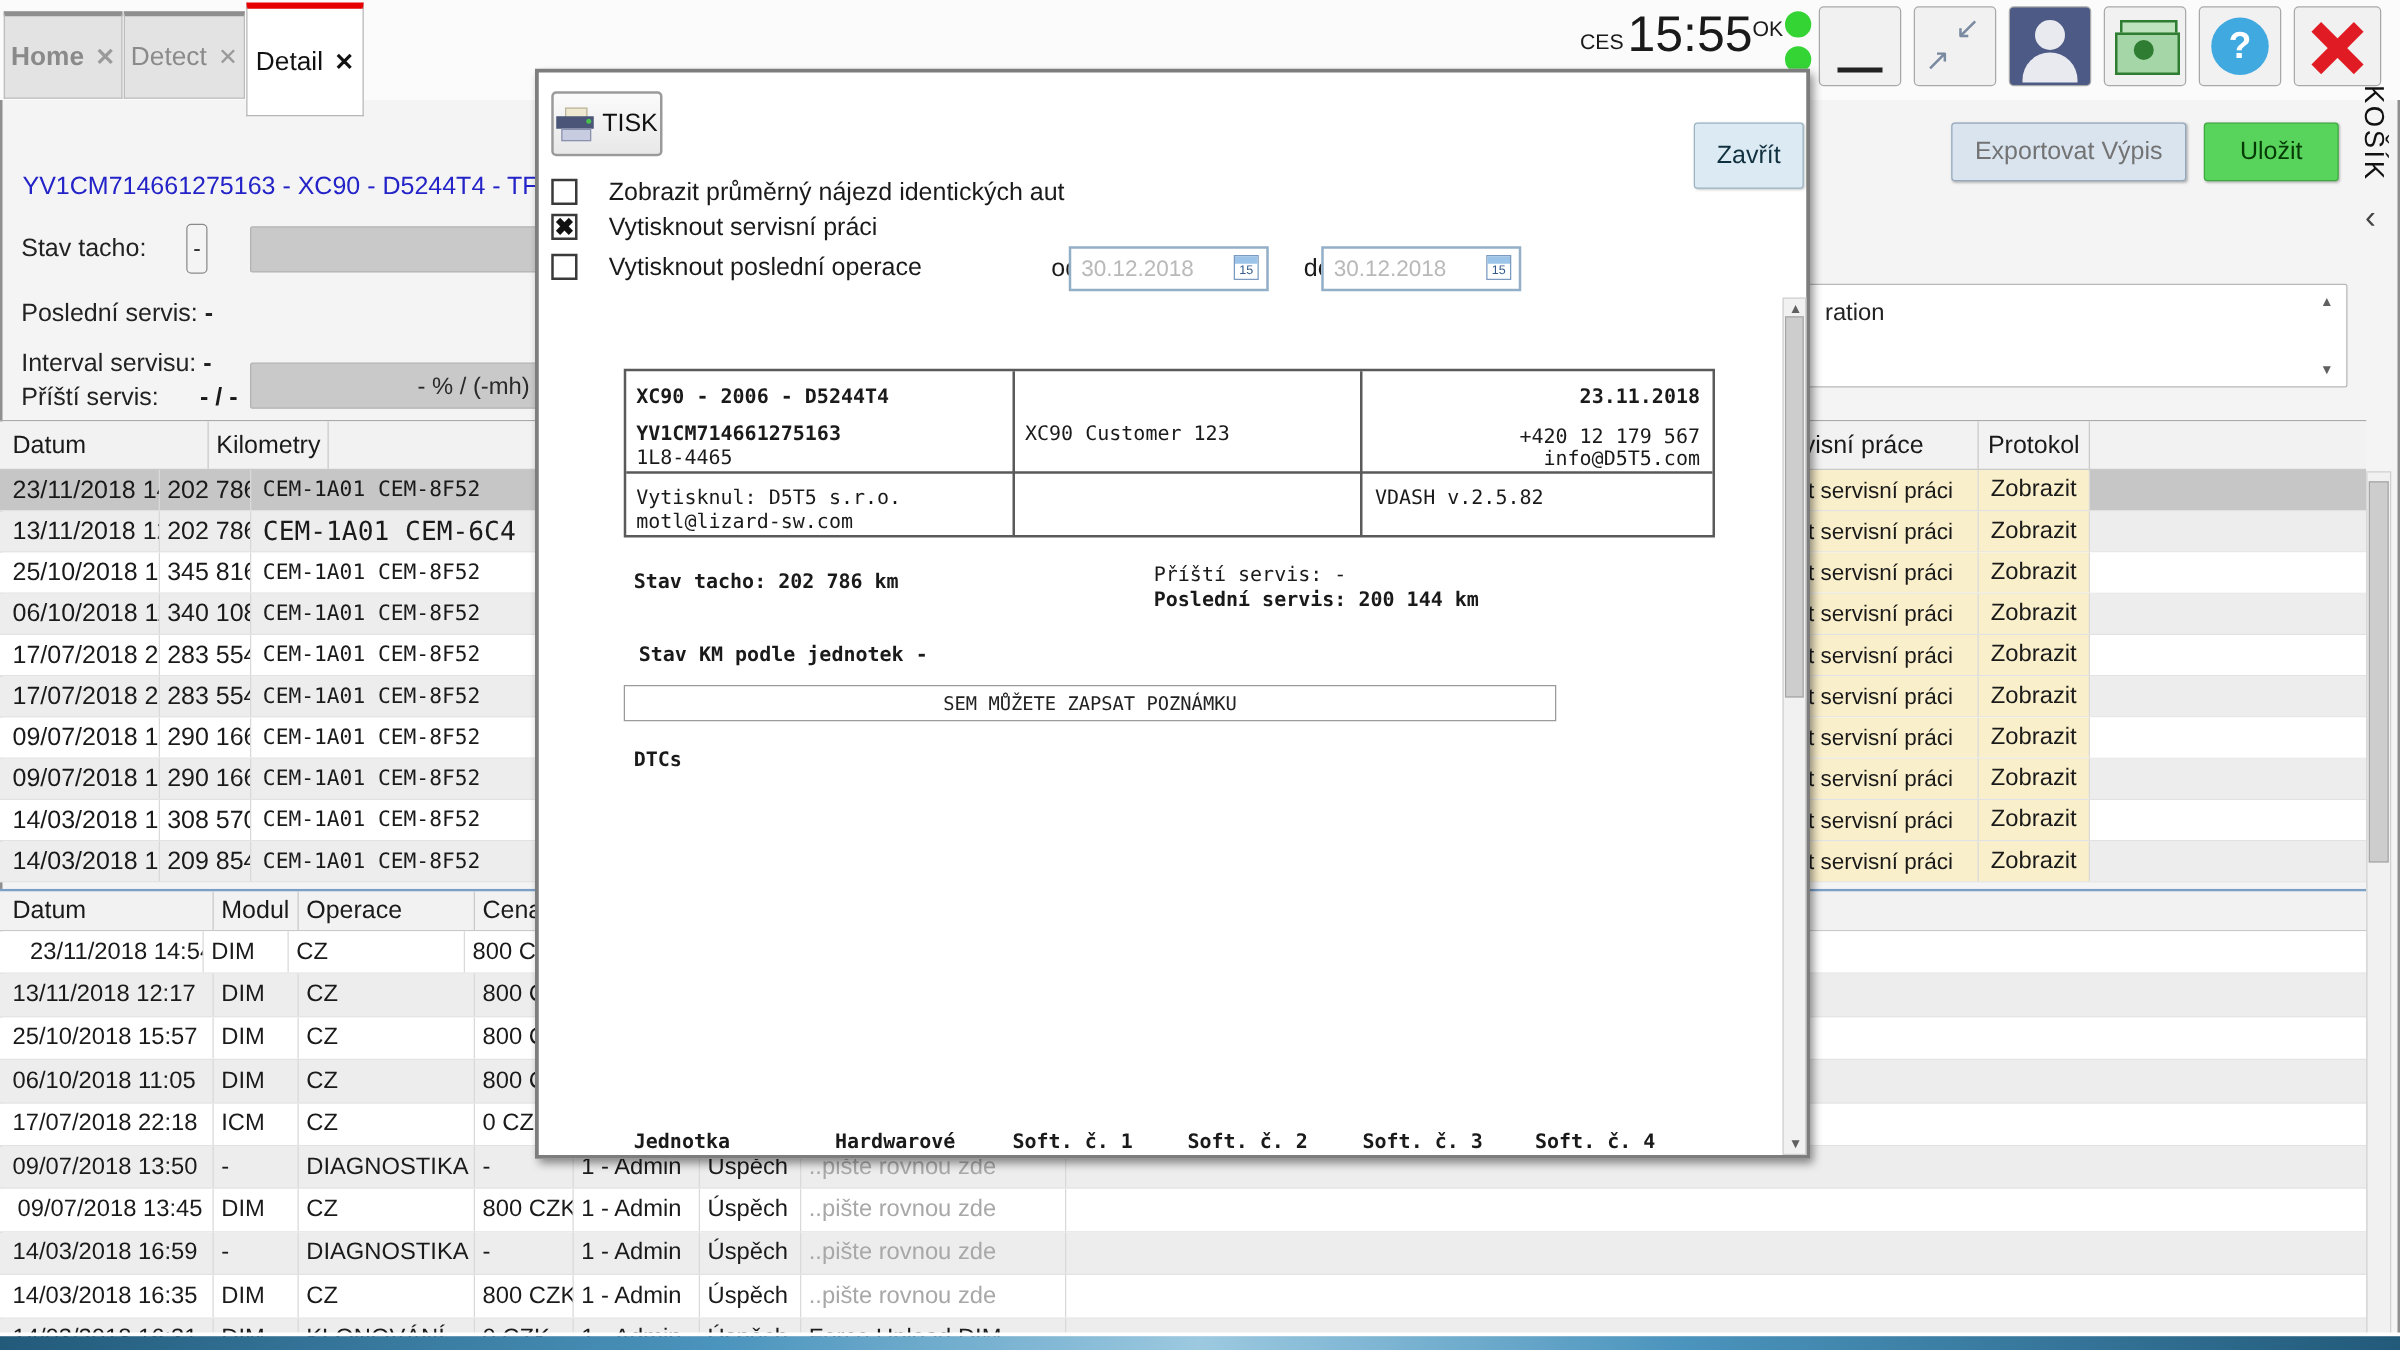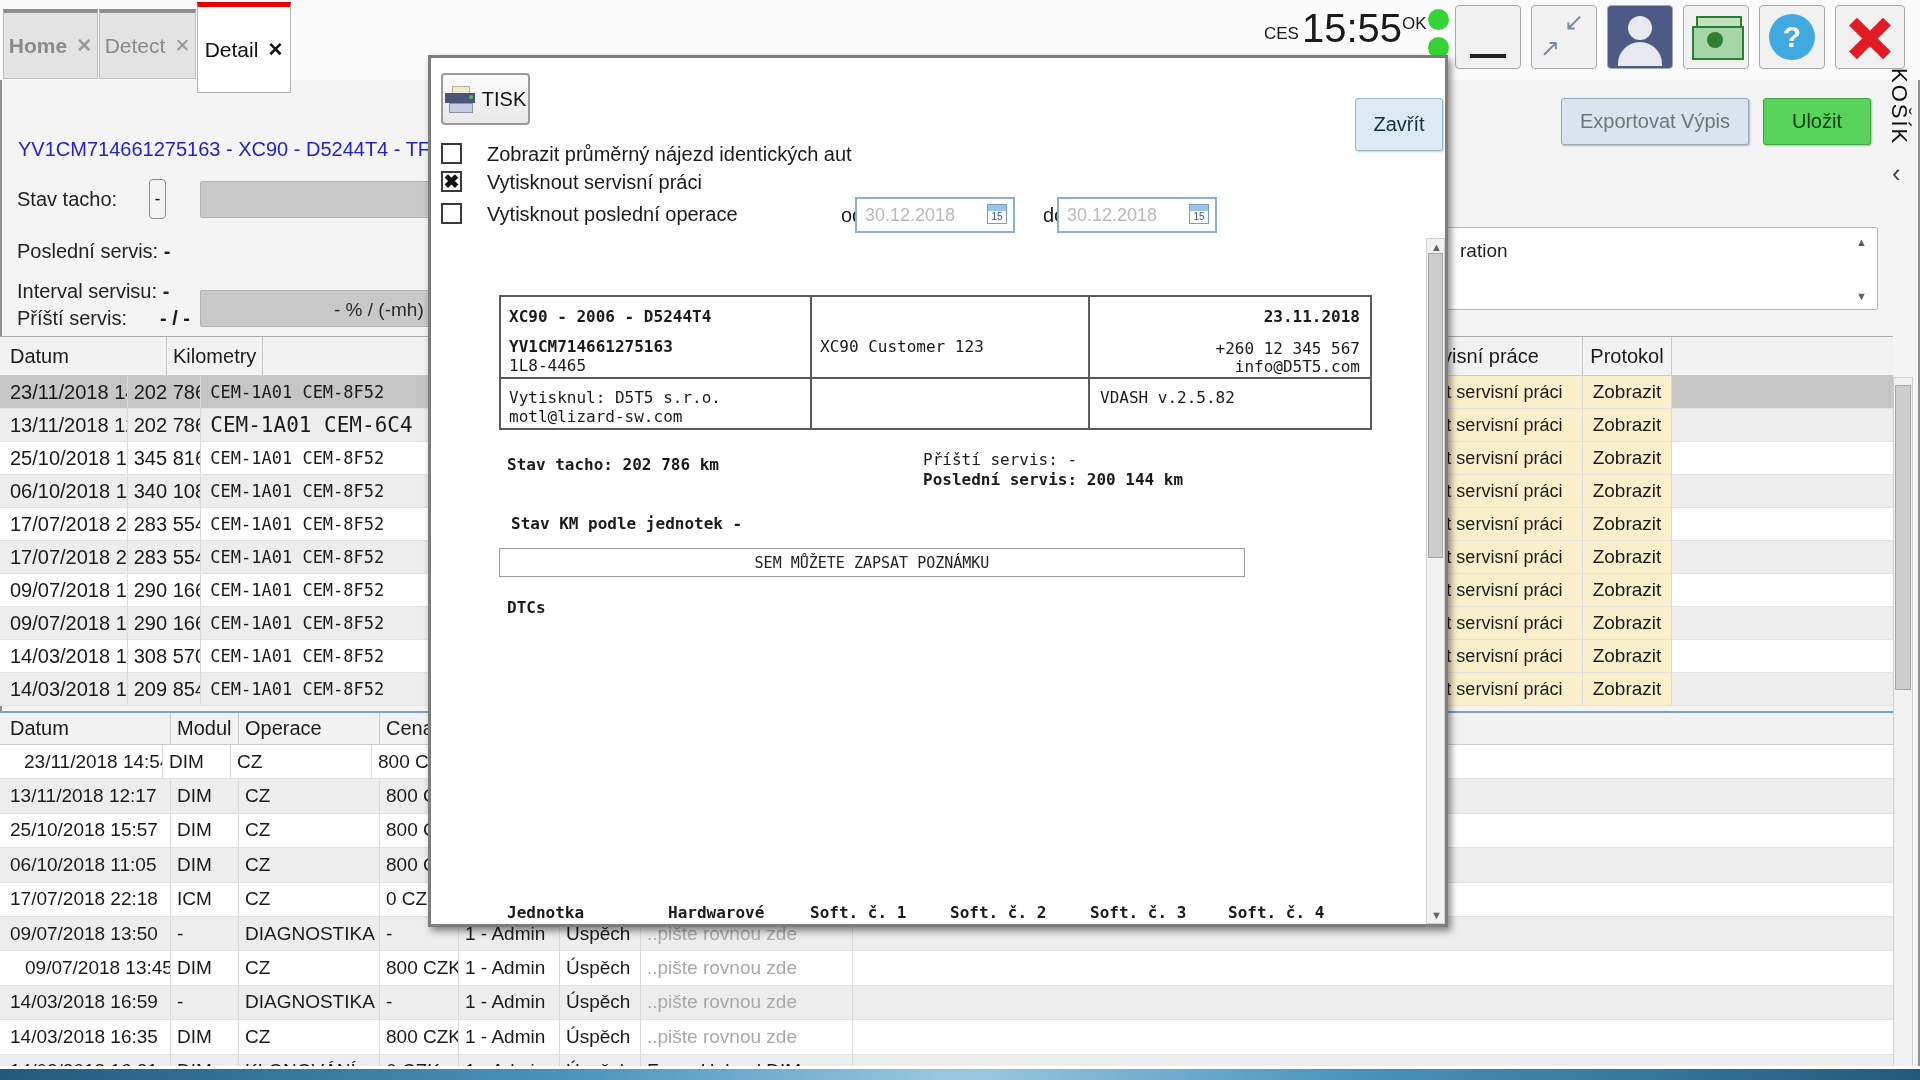--- a/index.html
+++ b/index.html
@@ -335,21 +335,21 @@
         <div class="cell" style="width:171px;padding-left:10px;">09/07/2018 13:50</div>
         <div class="cell" style="width:68px;padding-left:6px;">-</div>
         <div class="cell" style="width:141px;padding-left:6px;">DIAGNOSTIKA</div>
         <div class="cell" style="width:79px;padding-left:6px;">-</div>
         <div class="cell" style="width:101px;padding-left:6px;">1 - Admin</div>
         <div class="cell" style="width:81px;padding-left:6px;">Úspěch</div>
         <div class="cell ph" style="width:212px;padding-left:6px;">..pište rovnou zde</div>
         <div class="cell" style="width:1040px;border-right:none;"></div>
       </div>
       <div class="trow t2row even">
-        <div class="cell" style="width:171px;padding-left:25px;">09/07/2018 13:45</div>
+        <div class="cell" style="width:171px;padding-left:14px;">09/07/2018 13:45</div>
         <div class="cell" style="width:68px;padding-left:6px;">DIM</div>
         <div class="cell" style="width:141px;padding-left:6px;">CZ</div>
         <div class="cell" style="width:79px;padding-left:6px;">800 CZK</div>
         <div class="cell" style="width:101px;padding-left:6px;">1 - Admin</div>
         <div class="cell" style="width:81px;padding-left:6px;">Úspěch</div>
         <div class="cell ph" style="width:212px;padding-left:6px;">..pište rovnou zde</div>
         <div class="cell" style="width:1040px;border-right:none;"></div>
       </div>
       <div class="trow t2row odd">
         <div class="cell" style="width:171px;padding-left:10px;">14/03/2018 16:59</div>
@@ -452,21 +452,21 @@
 
     <div class="abs mono" style="left:68px;top:237px;width:873px;height:135px;border:2px solid #5a5a5a;box-sizing:border-box;">
       <div class="abs" style="left:309px;top:0;width:2px;height:131px;background:#5a5a5a;"></div>
       <div class="abs" style="left:587px;top:0;width:2px;height:131px;background:#5a5a5a;"></div>
       <div class="abs" style="left:0;top:80px;width:869px;height:2px;background:#5a5a5a;"></div>
       <span class="pv" style="left:8px;top:10px;font-weight:bold;">XC90 - 2006 - D5244T4</span>
       <span class="pv" style="left:8px;top:40px;font-weight:bold;">YV1CM714661275163</span>
       <span class="pv" style="left:8px;top:59px;">1L8-4465</span>
       <span class="pv" style="left:319px;top:40px;">XC90 Customer 123</span>
       <span class="pv" style="right:10px;top:10px;font-weight:bold;">23.11.2018</span>
-      <span class="pv" style="right:10px;top:42px;">+260 12 345 567</span>
+      <span class="pv" style="right:10px;top:42px;">+420 12 179 567</span>
       <span class="pv" style="right:10px;top:60px;">info@D5T5.com</span>
       <span class="pv" style="left:8px;top:91px;">Vytisknul: D5T5 s.r.o.</span>
       <span class="pv" style="left:8px;top:110px;">motl@lizard-sw.com</span>
       <span class="pv" style="left:599px;top:91px;">VDASH v.2.5.82</span>
     </div>
 
     <span class="pv mono" style="left:76px;top:397px;font-weight:bold;">Stav tacho: 202 786 km</span>
     <span class="pv mono" style="left:492px;top:392px;">Příští servis: -</span>
     <span class="pv mono" style="left:492px;top:412px;font-weight:bold;">Poslední servis: 200 144 km</span>
 

